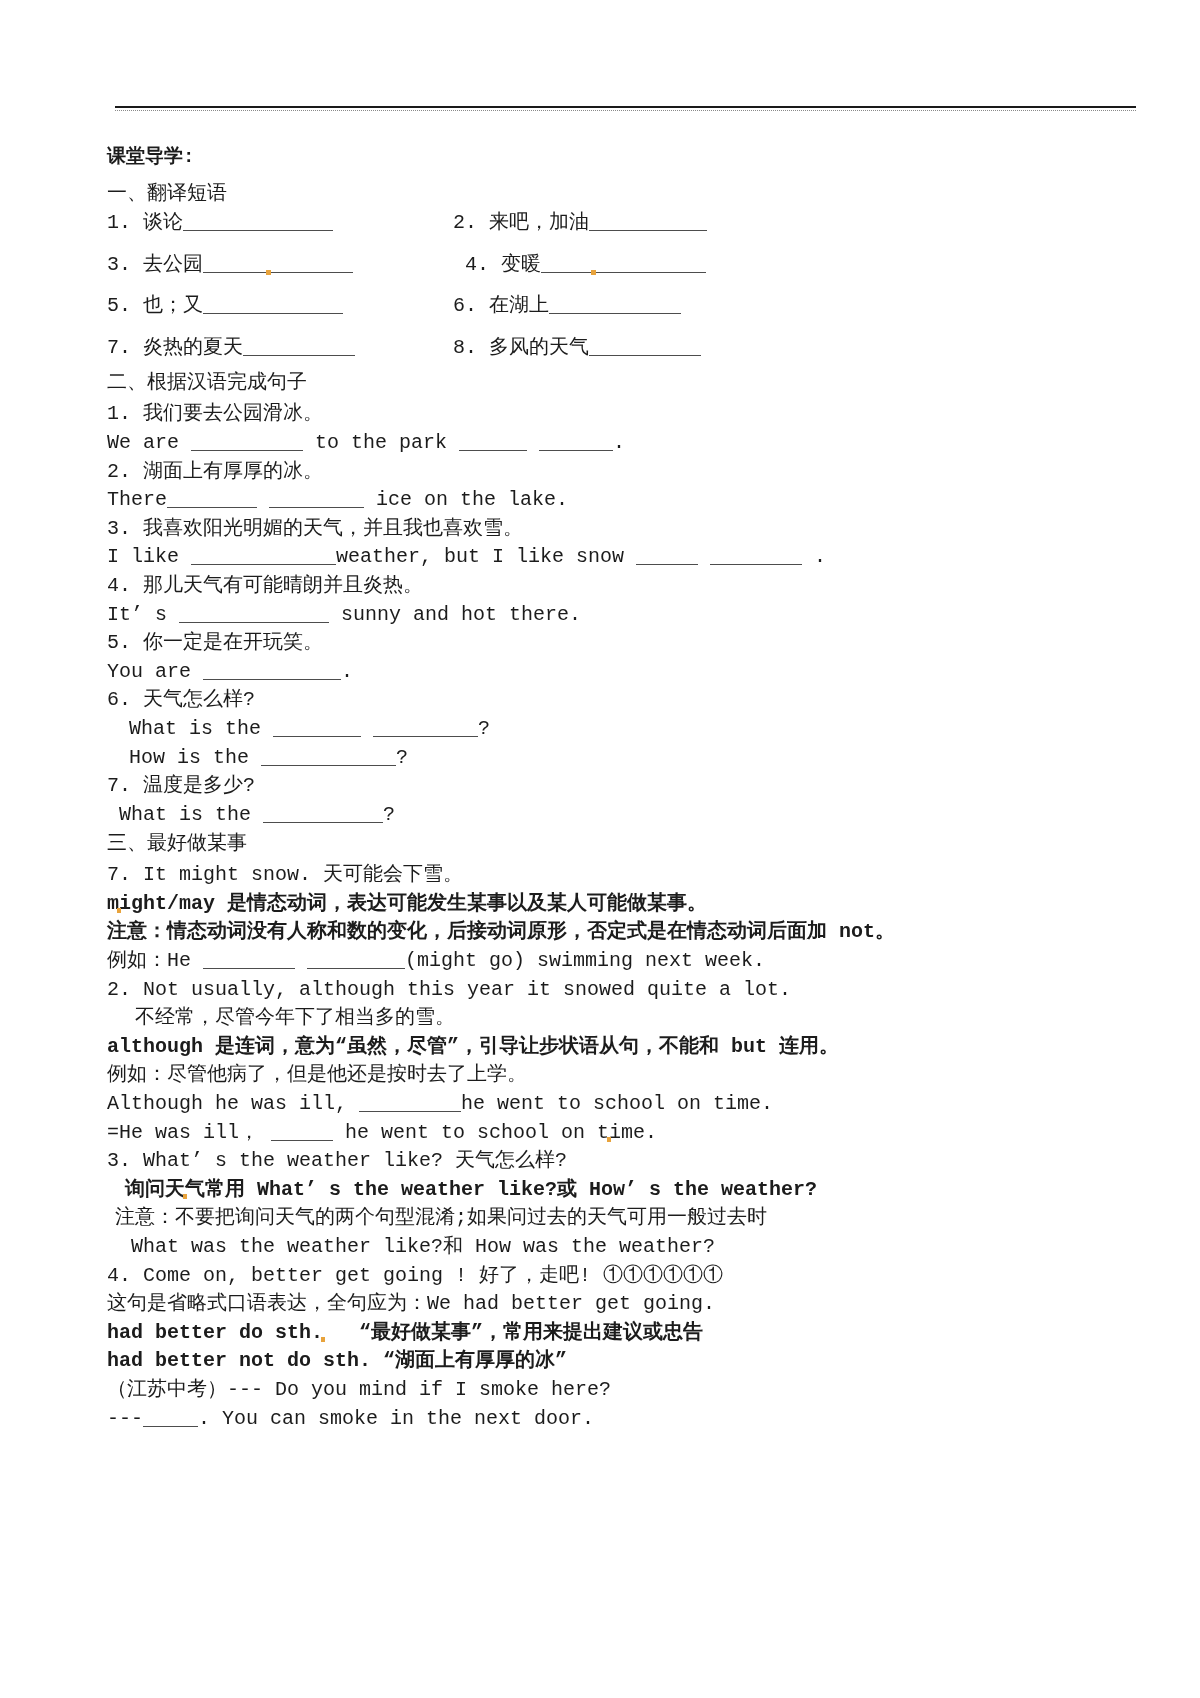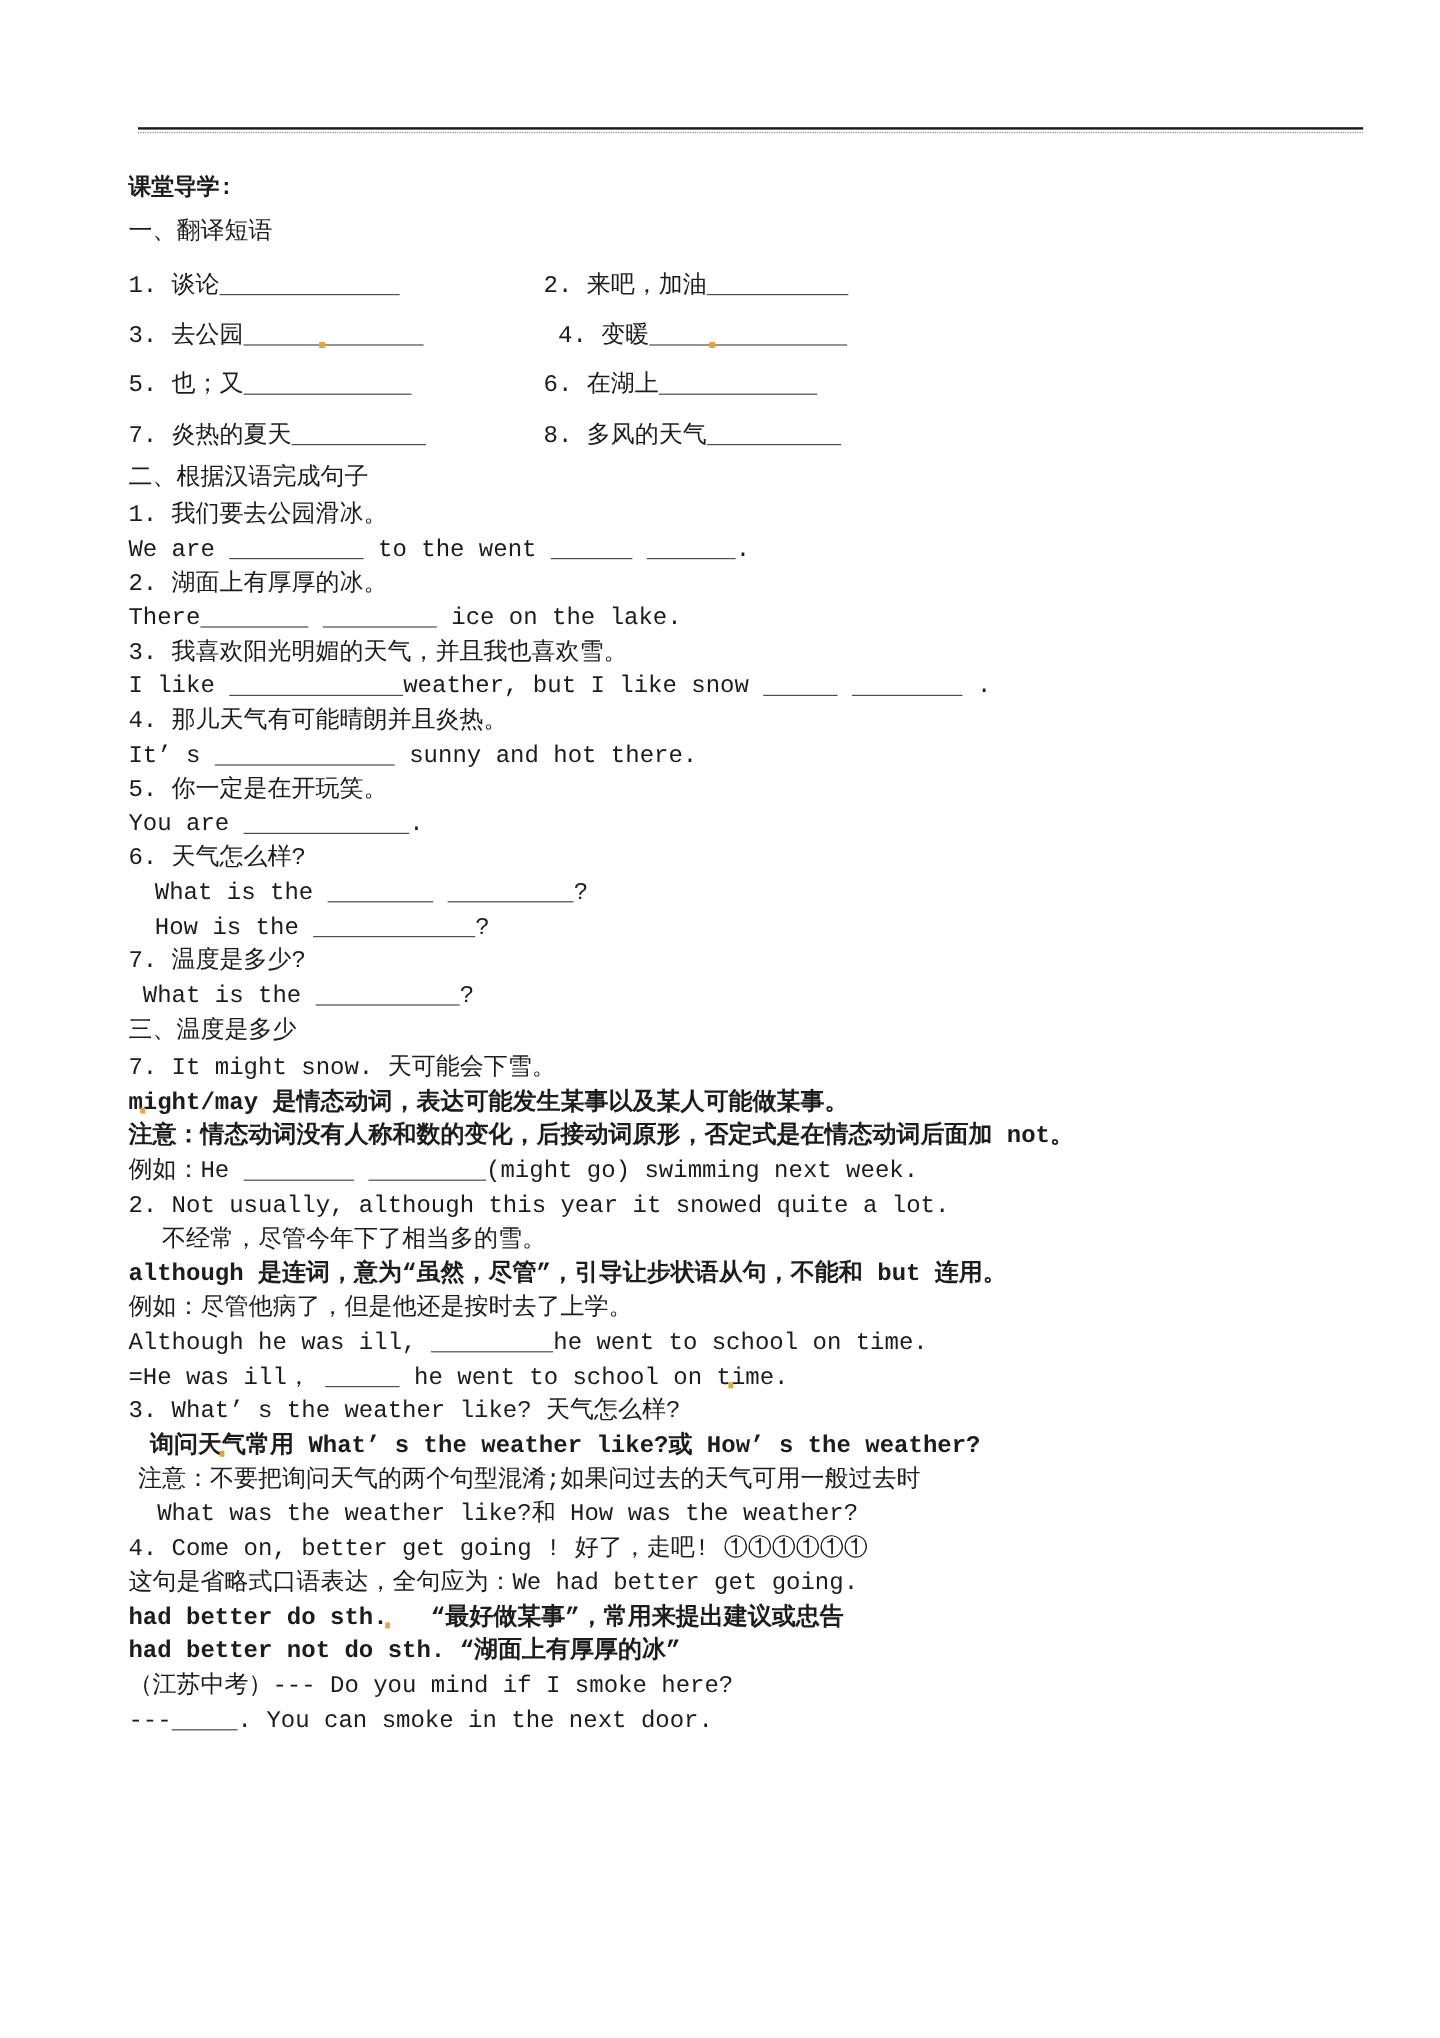--- a/index.html
+++ b/index.html
@@ -31,21 +31,21 @@
   .title {
     font-weight: bold;
     font-size: 19px;
     line-height: 32px;
     margin-bottom: 6px;
   }
   .h {
     line-height: 30px;
     margin-bottom: 2px;
   }
-  .hh { margin-bottom: 16px; }
+  .hh { margin-bottom: 0; }
   .bold { font-weight: bold; }
   .cols {
     display: flex;
     line-height: 29px;
     margin-bottom: 13px;
   }
   .cols .c0 { width: 346px; flex: 0 0 346px; }
   .blank {
     display: inline-block;
     height: 19px;
@@ -95,35 +95,35 @@
     <div class="cols">
       <div class="line c0"><span>5. 也；又</span><span class="blank" style="width: 140px;"></span></div>
       <div class="line"><span>6. 在湖上</span><span class="blank" style="width: 132px;"></span></div>
     </div>
     <div class="cols" style="margin-bottom: 6px;">
       <div class="line c0"><span>7. 炎热的夏天</span><span class="blank" style="width: 112px;"></span></div>
       <div class="line"><span>8. 多风的天气</span><span class="blank" style="width: 112px;"></span></div>
     </div>
     <div class="line h"><span>二、根据汉语完成句子</span></div>
     <div class="line n"><span>1. 我们要去公园滑冰。</span></div>
-    <div class="line n"><span>We are </span><span class="blank" style="width: 112px;"></span><span> to the went </span><span class="blank" style="width: 68px;"></span><span> </span><span class="blank" style="width: 74px;"></span><span>.</span></div>
+    <div class="line n"><span>We are </span><span class="blank" style="width: 112px;"></span><span> to the park </span><span class="blank" style="width: 68px;"></span><span> </span><span class="blank" style="width: 74px;"></span><span>.</span></div>
     <div class="line n"><span>2. 湖面上有厚厚的冰。</span></div>
     <div class="line n"><span>There</span><span class="blank" style="width: 90px;"></span><span> </span><span class="blank" style="width: 95px;"></span><span> ice on the lake.</span></div>
     <div class="line n"><span>3. 我喜欢阳光明媚的天气，并且我也喜欢雪。</span></div>
     <div class="line n"><span>I like </span><span class="blank" style="width: 145px;"></span><span>weather, but I like snow </span><span class="blank" style="width: 62px;"></span><span> </span><span class="blank" style="width: 92px;"></span><span> .</span></div>
     <div class="line n"><span>4. 那儿天气有可能晴朗并且炎热。</span></div>
     <div class="line n"><span>It’ s </span><span class="blank" style="width: 150px;"></span><span> sunny and hot there.</span></div>
     <div class="line n"><span>5. 你一定是在开玩笑。</span></div>
     <div class="line n"><span>You are </span><span class="blank" style="width: 138px;"></span><span>.</span></div>
     <div class="line n"><span>6. 天气怎么样?</span></div>
     <div class="line n" style="padding-left: 22px;"><span>What is the </span><span class="blank" style="width: 88px;"></span><span> </span><span class="blank" style="width: 105px;"></span><span>?</span></div>
     <div class="line n" style="padding-left: 22px;"><span>How is the </span><span class="blank" style="width: 135px;"></span><span>?</span></div>
     <div class="line n"><span>7. 温度是多少?</span></div>
     <div class="line n" style="padding-left: 12px;"><span>What is the </span><span class="blank" style="width: 120px;"></span><span>?</span></div>
-    <div class="line h"><span>三、温度是多少</span></div>
+    <div class="line h"><span>三、最好做某事</span></div>
     <div class="line n"><span>7. It might snow. 天可能会下雪。</span></div>
     <div class="line bold"><span>m</span><span class="odot"></span><span>ight/may 是情态动词，表达可能发生某事以及某人可能做某事。</span></div>
     <div class="line bold"><span>注意：情态动词没有人称和数的变化，后接动词原形，否定式是在情态动词后面加 not。</span></div>
     <div class="line n"><span>例如：He </span><span class="blank" style="width: 92px;"></span><span> </span><span class="blank" style="width: 98px;"></span><span>(might go) swimming next week.</span></div>
     <div class="line n"><span>2. Not usually, although this year it snowed quite a lot.</span></div>
     <div class="line n" style="padding-left: 28px;"><span>不经常，尽管今年下了相当多的雪。</span></div>
     <div class="line bold"><span>although 是连词，意为“虽然，尽管”，引导让步状语从句，不能和 but 连用。</span></div>
     <div class="line n"><span>例如：尽管他病了，但是他还是按时去了上学。</span></div>
     <div class="line n"><span>Although he was ill, </span><span class="blank" style="width: 102px;"></span><span>he went to school on time.</span></div>
     <div class="line n"><span>=He was ill， </span><span class="blank" style="width: 62px;"></span><span> he went to school on t</span><span class="odot"></span><span>ime.</span></div>

